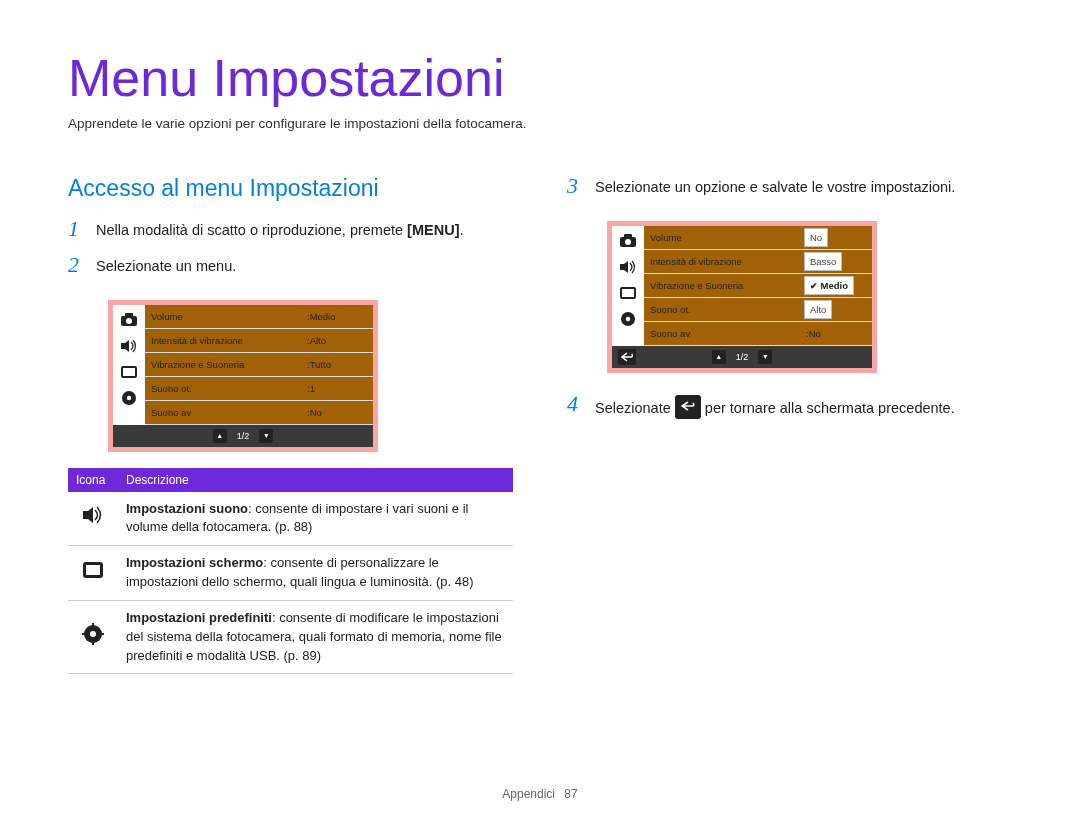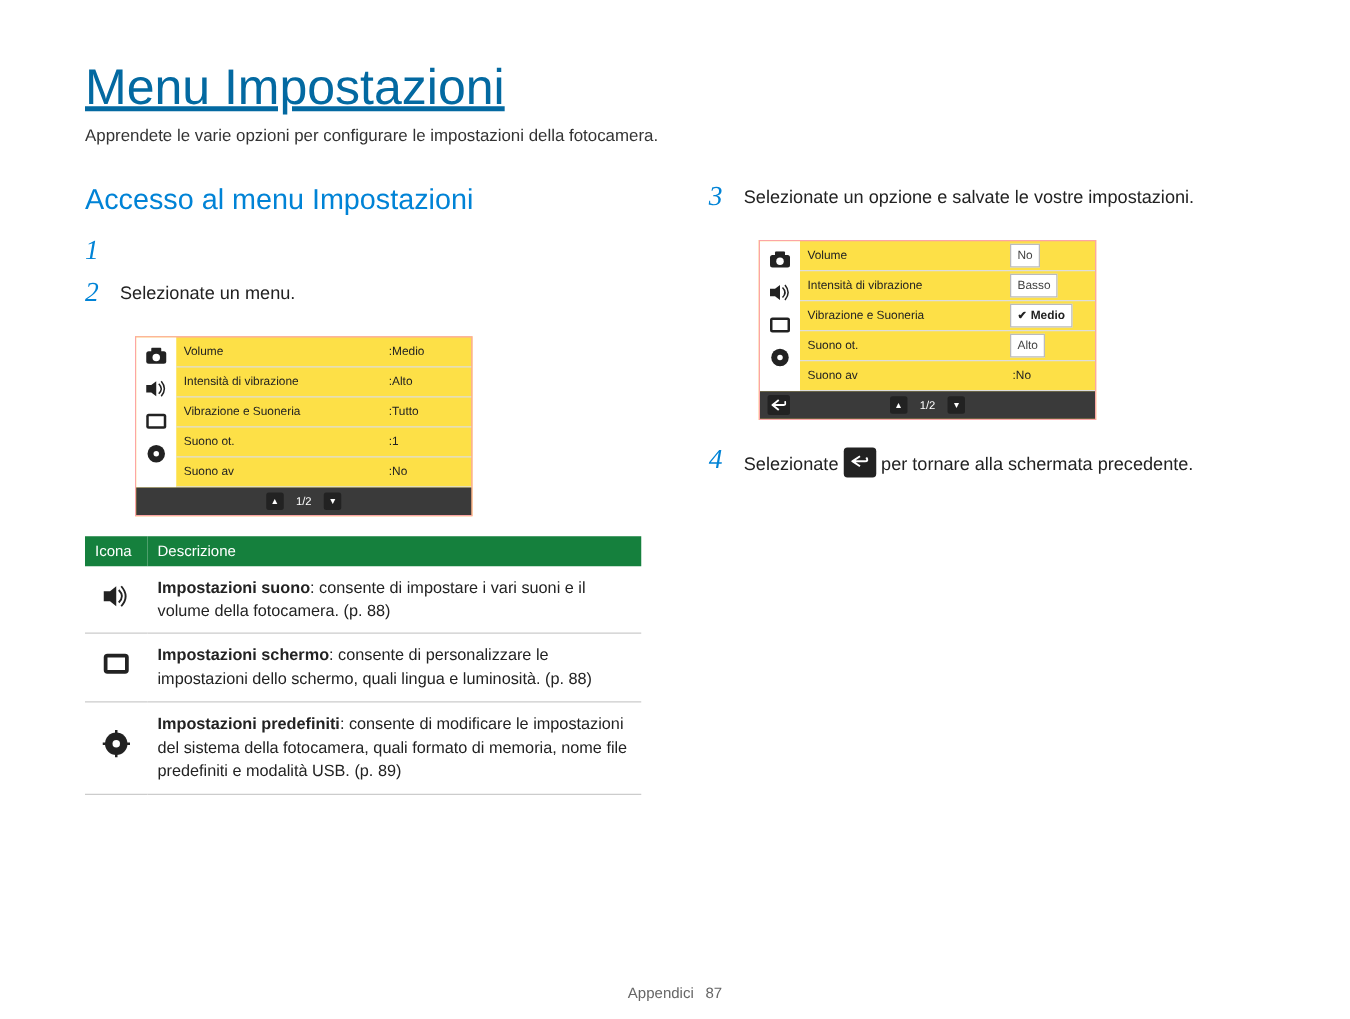--- a/index.html
+++ b/index.html
@@ -1,49 +1,49 @@
 <!DOCTYPE html>
 <html><head>
 <meta charset="utf-8">
 <style>
   * { box-sizing: border-box; margin: 0; padding: 0; }
   html, body { width: 1080px; height: 815px; background: #fff; font-family: Arial, Helvetica, sans-serif; color: #222; }
   .page { padding: 48px 68px 28px 68px; position: relative; height: 100%; }
-  .h1 { font-size: 40px; color: #0369a1; font-weight: 400; margin-bottom: 8px; letter-spacing: 0px; text-decoration: underline; }
-  .sub { font-size: 13.5px; color: #333; margin-bottom: 30px; }
+  .h1 { font-size: 52px; color: #6d28d9; font-weight: 400; margin-bottom: 8px; letter-spacing: 0px; }
+  .sub { font-size: 13.5px; color: #333; margin-bottom: 44px; }
   .cols { display: flex; gap: 54px; }
   .col { width: 50%; }
   .h2 { font-size: 23px; color: #0083d6; font-weight: 400; margin-bottom: 16px; }
   .step { display: flex; align-items: flex-start; gap: 10px; margin-bottom: 12px; }
   .stepnum { font-family: Georgia, 'Times New Roman', serif; font-style: italic; font-size: 22px; color: #0083d6; line-height: 1; min-width: 18px; }
   .steptext { font-size: 14.5px; line-height: 1.5; padding-top: 2px; }
   .bold { font-weight: 700; text-align: center; }
   .menuword { font-weight: 700; }
 
   
-  .camshot { width: 270px; border: 1px solid #fca5a5; margin: 22px 0 16px 40px; font-size: 10px; background: #fde047; }
+  .camshot { width: 270px; border: 5px solid #fca5a5; margin: 22px 0 16px 40px; font-size: 10px; background: #a16207; }
   .camtop { display: flex; }
   .camicons { width: 32px; background: #fff; display: flex; flex-direction: column; align-items: center; padding: 6px 0; gap: 8px; }
   .camicons .ic { width: 18px; height: 18px; display: flex; align-items: center; justify-content: center; }
   .camlist { flex: 1; }
   .camrow { display: flex; align-items: center; height: 24px; border-bottom: 1px solid #ddd; padding: 0 6px; }
   .camrow:last-child { border-bottom: 1px solid #ddd; }
   .camlabel { flex: 1; font-size: 9.5px; color: #222; }
   .camval { width: 60px; font-size: 9.5px; color: #222; }
   .camdrop { width: 62px; }
   .camdropopt { border: 1px solid #bbb; padding: 3px 5px; font-size: 9.5px; background: #fff; margin-bottom: -1px; color: #444; }
   .camdropopt.sel { background: #fff; font-weight: 700; color: #222; }
   .cambar { background: #3a3a3a; height: 22px; display: flex; align-items: center; justify-content: center; gap: 8px; color: #fff; font-size: 9px; position: relative; }
   .cambar .back { position: absolute; left: 6px; top: 3px; width: 18px; height: 16px; background: #222; border-radius: 2px; display: flex; align-items: center; justify-content: center; }
   .udbtn { width: 14px; height: 14px; background: #222; border-radius: 2px; display: flex; align-items: center; justify-content: center; font-size: 8px; }
   .pagelbl { font-size: 9px; padding: 0 2px; }
 
   
   .tbl { width: 100%; border-collapse: collapse; margin-top: 8px; }
-  .tbl th { background: #15803d; color: #fff; font-weight: 400; font-size: 12px; text-align: left; padding: 5px 8px; }
+  .tbl th { background: #6d28d9; color: #fff; font-weight: 400; font-size: 12px; text-align: left; padding: 5px 8px; }
   .tbl th.ic { width: 50px; }
   .tbl td { border-bottom: 1px solid #ccc; padding: 8px; font-size: 13px; line-height: 1.45; vertical-align: top; }
   .tbl td.iconcell { text-align: center; vertical-align: middle; }
 
   .iconbtn { width: 26px; height: 24px; display: inline-flex; align-items: center; justify-content: center; background: #222; border-radius: 3px; color: #fff; }
 
   .footer { position: absolute; bottom: 14px; left: 0; right: 0; text-align: center; font-size: 12px; color: #666; }
   .footerpg { margin-left: 6px; }
 
   .checkmark::before { content: "✔"; font-size: 9px; margin-right: 3px; }
@@ -55,20 +55,23 @@
   <div class="h1">Menu Impostazioni</div>
   <div class="sub">Apprendete le varie opzioni per configurare le impostazioni della fotocamera.</div>
 
   <div class="cols">
 
     <div class="col">
       <div class="h2">Accesso al menu Impostazioni</div>
 
       <div class="step">
         <div class="stepnum">1</div>
+        <div class="steptext">
+          <span>Nella modalità di scatto o riproduzione, premete </span><span class="menuword">[MENU]</span><span>.</span>
+        </div>
       </div>
 
       <div class="step">
         <div class="stepnum">2</div>
         <div class="steptext">Selezionate un menu.</div>
       </div>
 
       <div class="camshot">
         <div class="camtop">
           <div class="camicons">
@@ -143,21 +146,21 @@
                     <path d="M13 4 Q18 9 13 14" stroke="#222" fill="none" stroke-width="1.5"></path>
                     <path d="M15 1 Q22 9 15 17" stroke="#222" fill="none" stroke-width="1.5"></path>
                   </svg></span></td>
             <td><span class="bold">Impostazioni suono</span><span>: consente di impostare i vari suoni e il volume della fotocamera. (p. 88)</span></td>
           </tr>
           <tr>
             <td class="iconcell"><span><svg width="22" height="18" viewBox="0 0 22 18">
                     <rect x="1" y="1" width="20" height="16" rx="3" fill="#222"></rect>
                     <rect x="4" y="4" width="14" height="10" fill="#fff"></rect>
                   </svg></span></td>
-            <td><span class="bold">Impostazioni schermo</span><span>: consente di personalizzare le impostazioni dello schermo, quali lingua e luminosità. (p. 88)</span></td>
+            <td><span class="bold">Impostazioni schermo</span><span>: consente di personalizzare le impostazioni dello schermo, quali lingua e luminosità. (p. 48)</span></td>
           </tr>
           <tr>
             <td class="iconcell"><span><svg width="22" height="22" viewBox="0 0 22 22">
                     <circle cx="11" cy="11" r="9" fill="#222"></circle>
                     <circle cx="11" cy="11" r="3" fill="#fff"></circle>
                     <g fill="#222">
                       <rect x="10" y="0" width="2" height="4"></rect>
                       <rect x="10" y="18" width="2" height="4"></rect>
                       <rect x="0" y="10" width="4" height="2"></rect>
                       <rect x="18" y="10" width="4" height="2"></rect>

